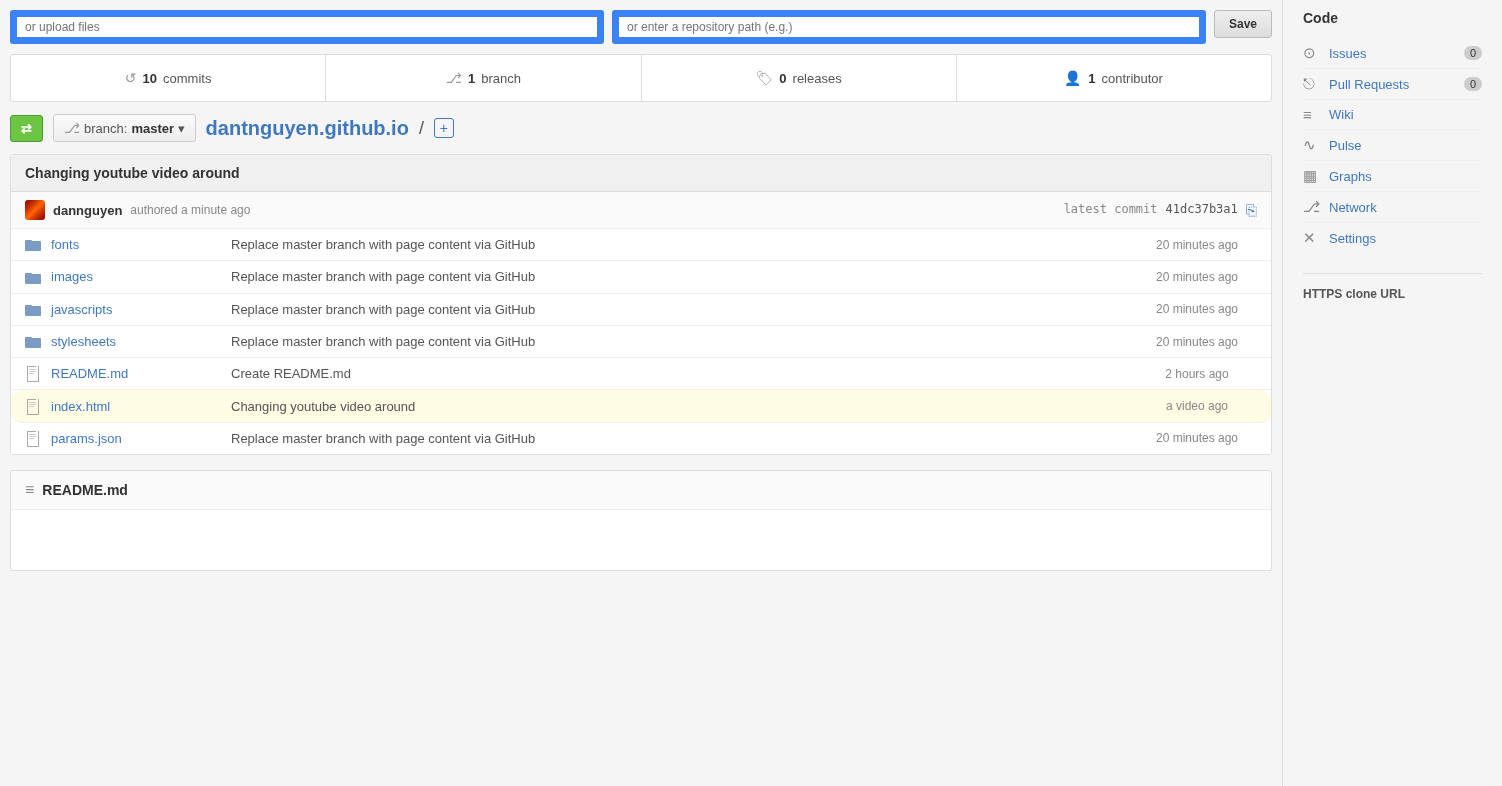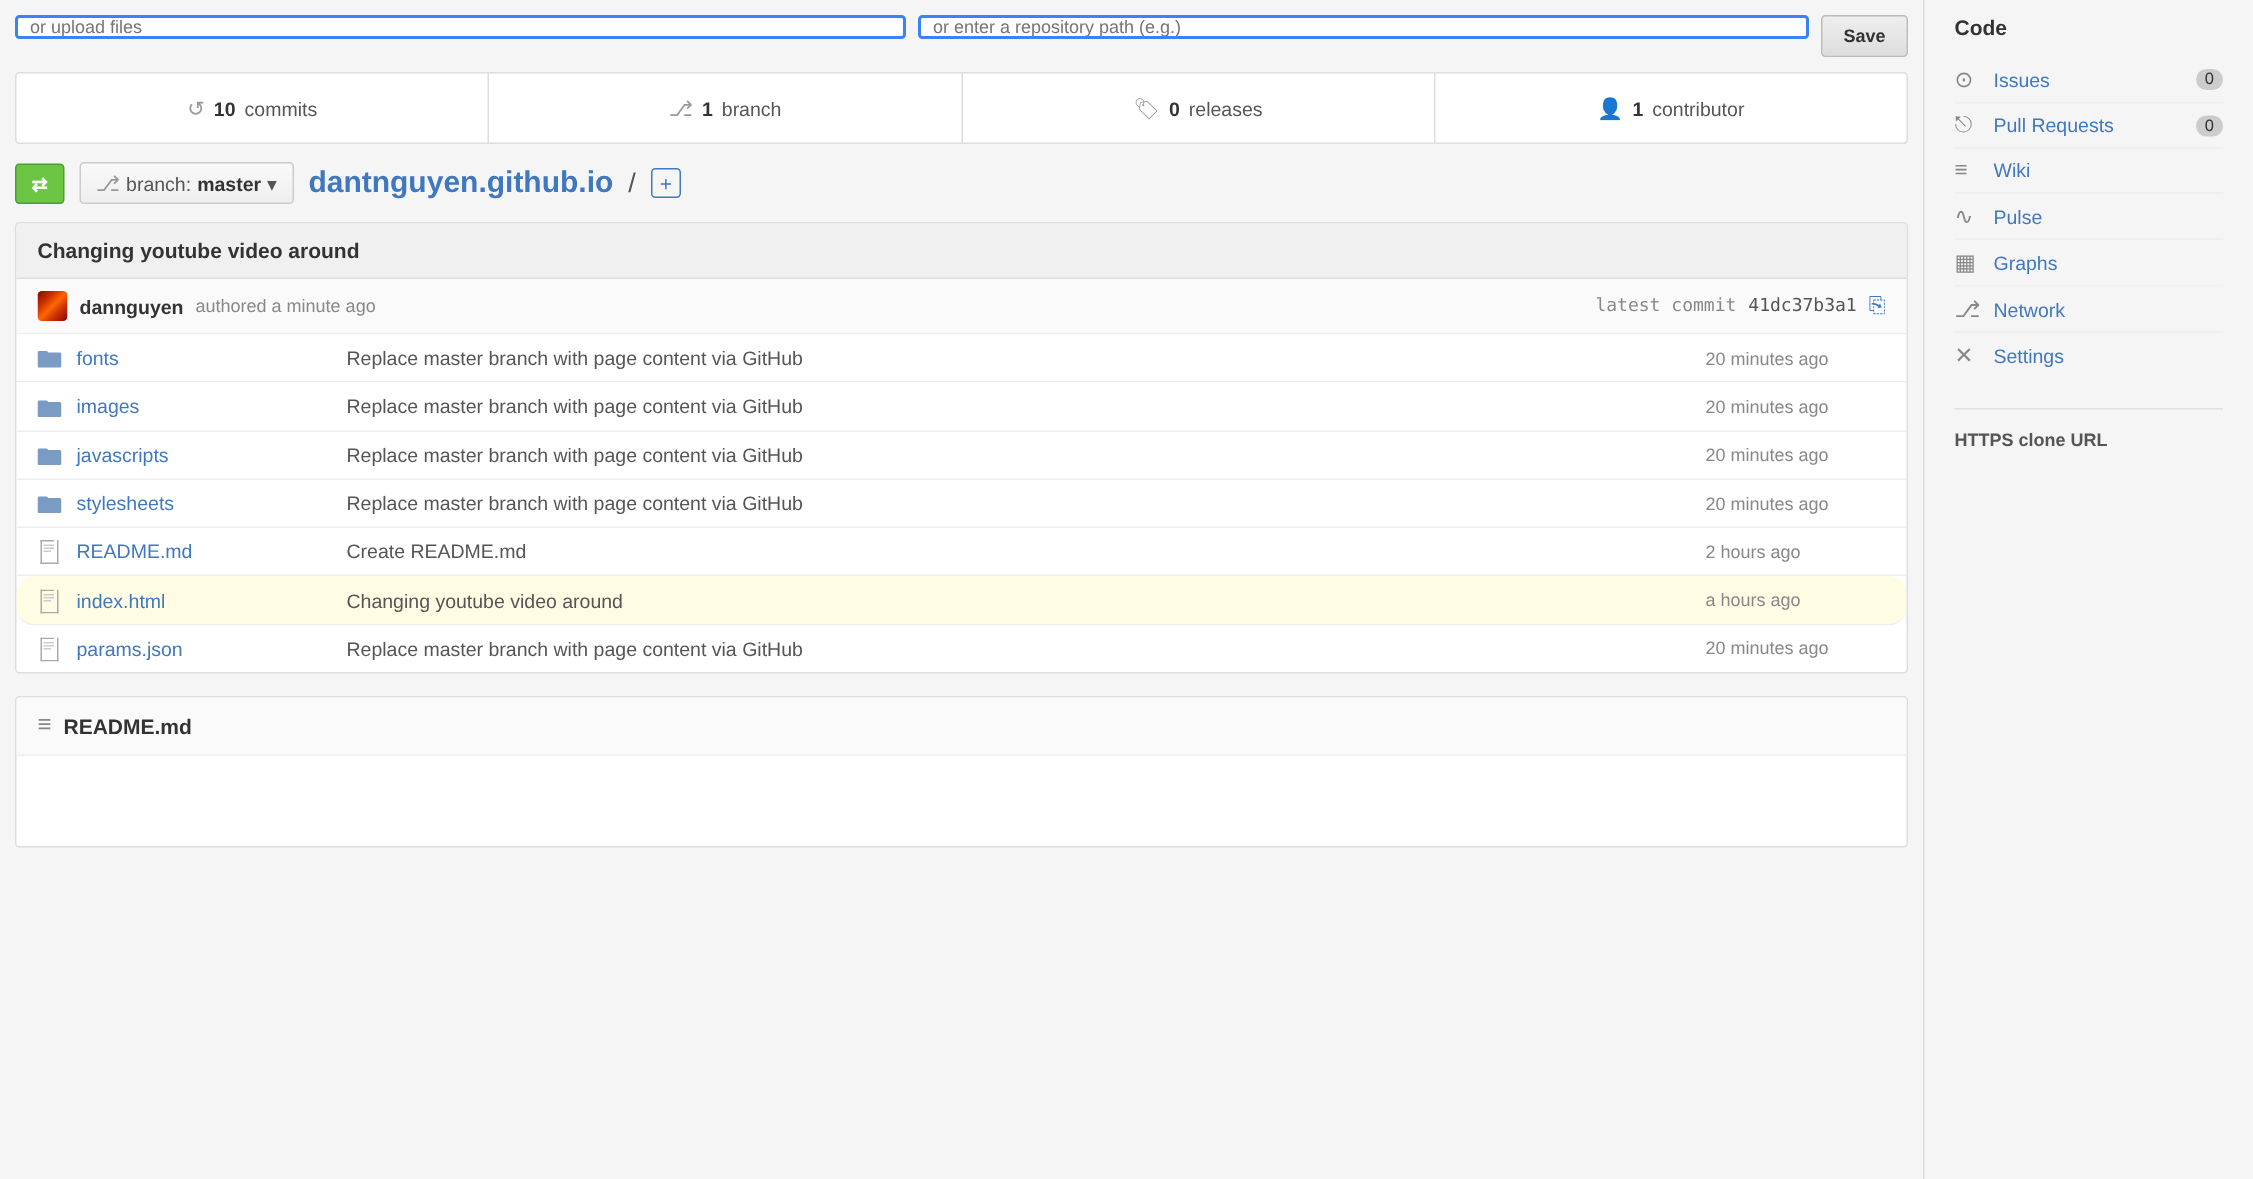--- a/index.html
+++ b/index.html
@@ -192,21 +192,21 @@
       flex-shrink: 0;
     }
     .file-message {
       flex: 1;
       color: #555;
       font-size: 13px;
     }
     .file-time {
       color: #888;
       font-size: 12px;
-      text-align: left;
+      text-align: center;
       min-width: 120px;
     }
 
     
     .readme-section {
       margin: 0 10px;
       border: 1px solid #ddd;
       border-radius: 3px;
       background: #fff;
       overflow: hidden;
@@ -276,22 +276,22 @@
 
     
     .partial-top {
       display: flex;
       gap: 8px;
       padding: 10px;
       background: #f5f5f5;
     }
     .partial-input {
       flex: 1;
-      height: 16px;
-      border: 2px solid #3b82f6;
+      height: 34px;
+      border: 7px solid #3b82f6;
       border-radius: 3px;
       background: #fff;
       padding: 0 8px;
       font-size: 12px;
       color: #701a75;
     }
     .save-btn {
       height: 28px;
       padding: 0 14px;
       background: linear-gradient(#eee, #ddd);
@@ -441,21 +441,21 @@
                 <rect x="2" y="0" width="1" height="16" fill="#aaa"></rect>
                 <rect x="2" y="15" width="12" height="1" fill="#aaa"></rect>
                 <rect x="13" y="0" width="1" height="16" fill="#aaa"></rect>
                 <rect x="4" y="3" width="7" height="1" fill="#ccc"></rect>
                 <rect x="4" y="5" width="7" height="1" fill="#ccc"></rect>
                 <rect x="4" y="7" width="5" height="1" fill="#ccc"></rect>
               </svg>
     </span>
     <a class="file-name" href="#">index.html</a>
     <span class="file-message">Changing youtube video around</span>
-    <span class="file-time">a hours ago</span>
+    <span class="file-time">a video ago</span>
   </div>
           <div class="file-row">
     <span class="file-icon" style="color:#888;">
       <svg width="16" height="16" viewBox="0 0 16 16" style="display:inline-block;vertical-align:middle;">
                 <rect x="2" y="0" width="9" height="1" fill="#aaa"></rect>
                 <rect x="2" y="0" width="1" height="16" fill="#aaa"></rect>
                 <rect x="2" y="15" width="12" height="1" fill="#aaa"></rect>
                 <rect x="13" y="0" width="1" height="16" fill="#aaa"></rect>
                 <rect x="4" y="3" width="7" height="1" fill="#ccc"></rect>
                 <rect x="4" y="5" width="7" height="1" fill="#ccc"></rect>

